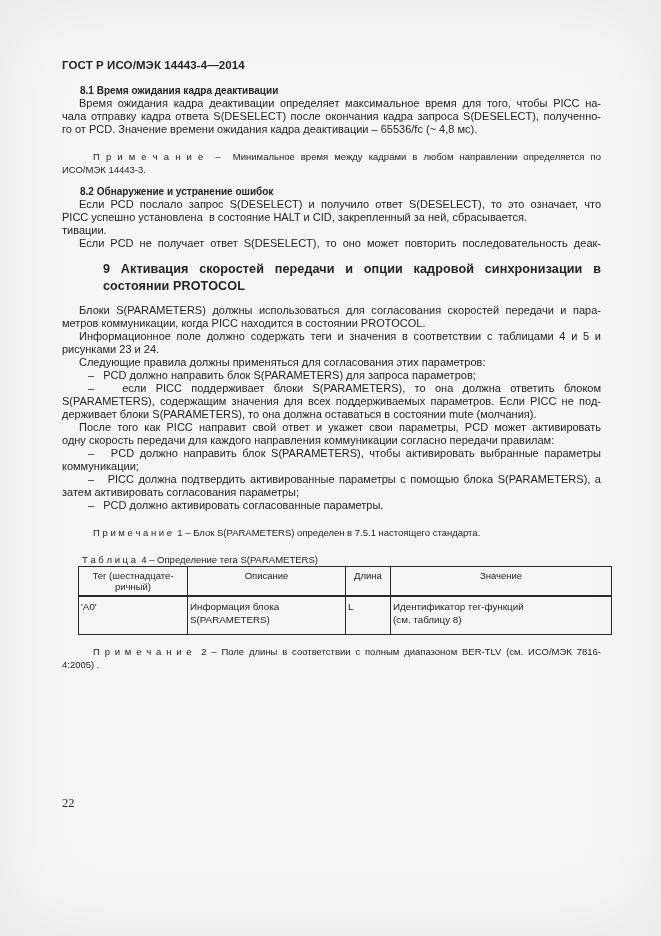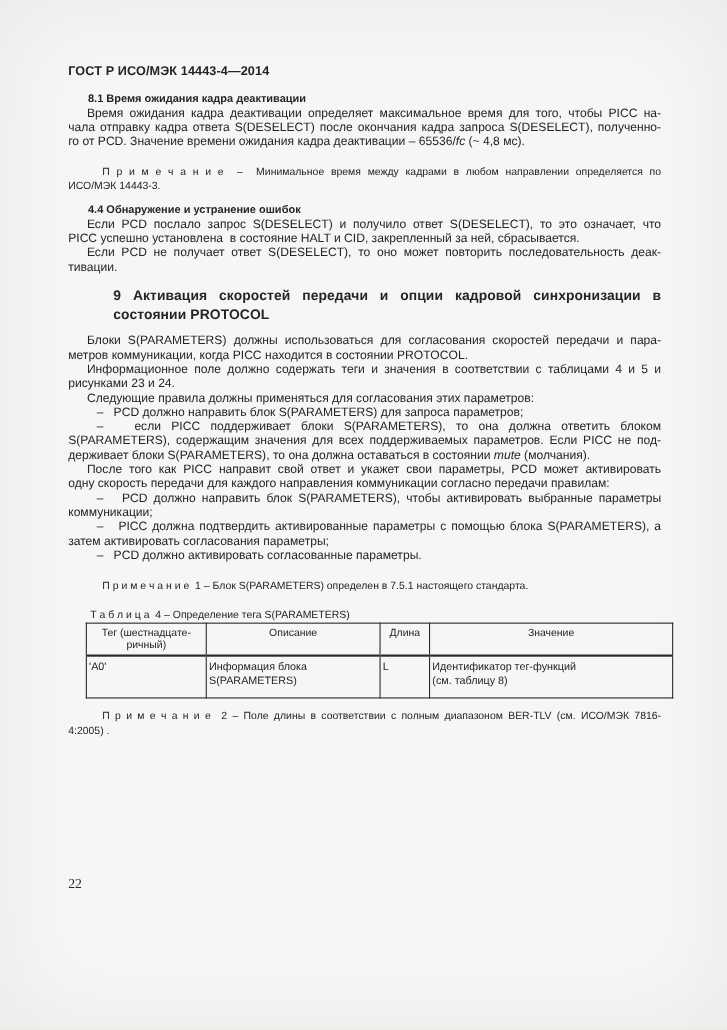--- a/index.html
+++ b/index.html
@@ -20,21 +20,21 @@
   .line{font-size:11px;line-height:13px;text-align:justify;text-align-last:justify;}
   .line.last{text-align-last:left;}
   .ip{text-indent:17px;}   
   .ib{text-indent:26px;}   
   .in{text-indent:31px;}   
   .h9{padding-left:41px;}
   .h9 .line{font-size:12.6px;line-height:17px;font-weight:bold;letter-spacing:.1px;}
   .note-line{font-size:9.5px;line-height:13px;text-align:justify;text-align-last:justify;}
   .note-line.last{text-align-last:left;}
   .caption{margin-top:14px;font-size:9.5px;line-height:13px;text-indent:20px;}
-  .i{font-style:italic;}
+  .i{}
   table.t4{
     margin-left:16px;width:533px;
     border-collapse:collapse;table-layout:fixed;
     border:1.5px solid #2a2a2a;
   }
   table.t4 th, table.t4 td{
     border:1px solid #2a2a2a;
     vertical-align:top;
     white-space:pre-line;
     font-weight:normal;
@@ -68,29 +68,29 @@
       <div class="line ip">Время ожидания кадра деактивации определяет максимальное время для того, чтобы PICC на-</div>
       <div class="line">чала отправку кадра ответа S(DESELECT) после окончания кадра запроса S(DESELECT), полученно-</div>
       <div class="line last"><span>го от PCD. Значение времени ожидания кадра деактивации – 65536/</span><span class="i">fc</span><span> (~ 4,8 мс).</span></div>
     </div>
 
     <div class="mt14">
       <div class="note-line in">П р и м е ч а н и е&nbsp; –&nbsp; Минимальное время между кадрами в любом направлении определяется по</div>
       <div class="note-line last">ИСО/МЭК 14443-3.</div>
     </div>
 
-    <div class="h8 mt9">4.4 Обнаружение и устранение ошибок</div>
+    <div class="h8 mt9">8.2 Обнаружение и устранение ошибок</div>
 
     <div>
       <div class="line ip">Если PCD послало запрос S(DESELECT) и получило ответ S(DESELECT), то это означает, что</div>
       <div class="line last">PICC успешно установлена &nbsp;в состояние HALT и CID, закрепленный за ней, сбрасывается.</div>
     </div>
     <div>
+      <div class="line last">тивации.</div>
       <div class="line ip">Если PCD не получает ответ S(DESELECT), то оно может повторить последовательность деак-</div>
-      <div class="line last">тивации.</div>
     </div>
 
     <div class="h9 mt11">
       <div class="line">9 Активация скоростей передачи и опции кадровой синхронизации в</div>
       <div class="line last">состоянии PROTOCOL</div>
     </div>
 
     <div class="mt9">
       <div class="line ip">Блоки S(PARAMETERS) должны использоваться для согласования скоростей передачи и пара-</div>
       <div class="line last">метров коммуникации, когда PICC находится в состоянии PROTOCOL.</div>

